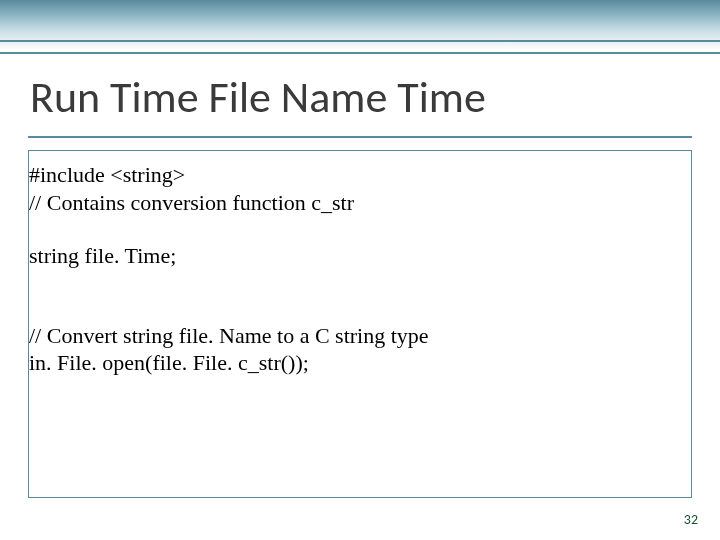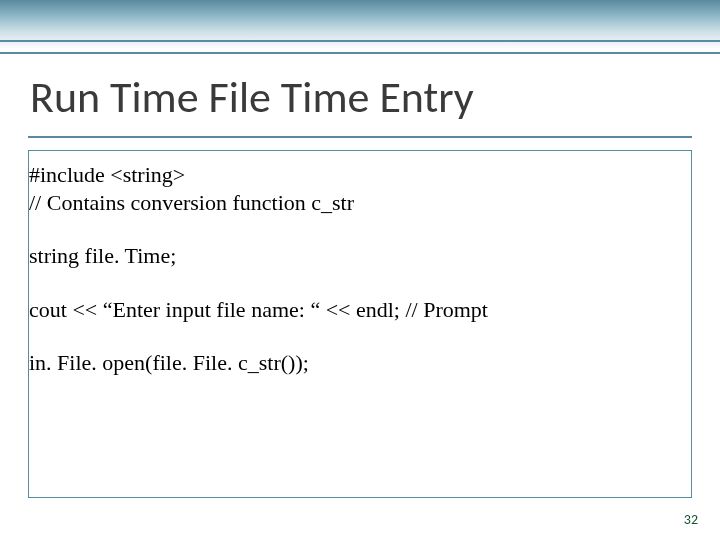--- a/index.html
+++ b/index.html
@@ -82,27 +82,27 @@
 </style>
 </head>
 <body>
 
 <div class="top-deco">
   <div class="top-gradient"></div>
   <div class="line1"></div>
   <div class="line2"></div>
 </div>
 
-<div class="slide-title">Run Time File Time Entry</div>
+<div class="slide-title">Run Time File Name Time</div>
 <div class="title-underline"></div>
 
 <div class="code-box">
   <p>#include &lt;string&gt;</p>
   <p>// Contains conversion function c_str</p>
   <div class="spacer"></div>
   <p>string    file. Time;</p>
   <div class="spacer"></div>
-  <p>cout &lt;&lt; “Enter input file name: “ &lt;&lt; endl; // Prompt</p>
   <div class="spacer"></div>
+  <p>// Convert string file. Name to a C string type</p>
   <p>in. File. open(file. File. c_str());</p>
 </div>
 
 <div class="page-num">32</div>
 
 </body></html>

